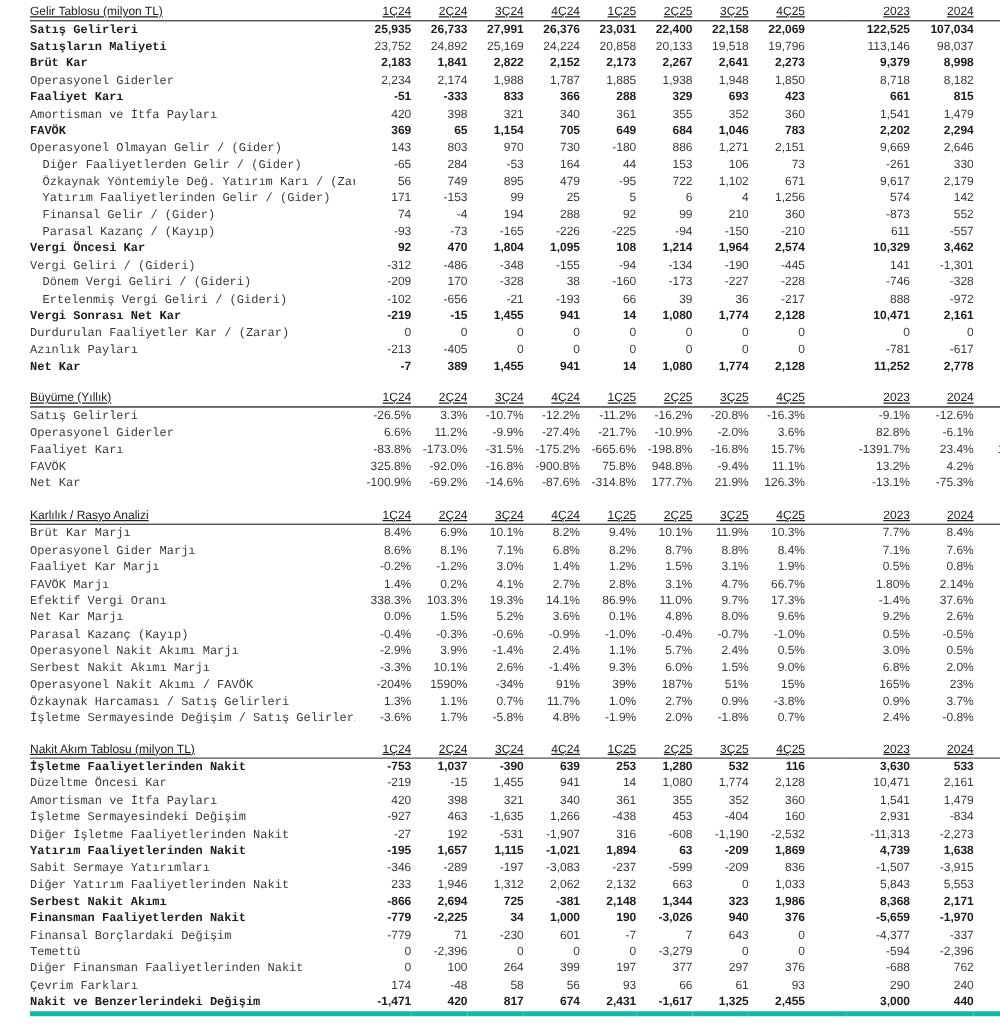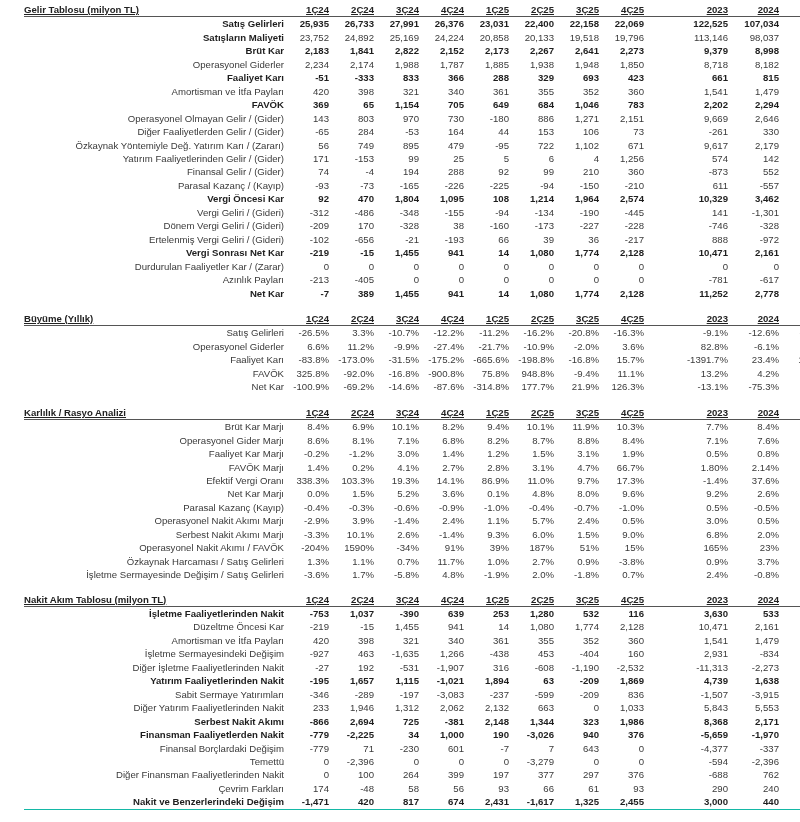--- a/index.html
+++ b/index.html
@@ -12,34 +12,34 @@
   table.fin {
     border-collapse: collapse;
     margin-left: 24px;
     width: 754px;
     table-layout: fixed;
   }
   table.fin td, table.fin th {
     padding: 0; height: 13.45px; line-height: 13.45px;
     white-space: nowrap; overflow: hidden;
   }
-  table.fin th { font-weight: bold; color: #222; text-decoration: underline; text-underline-offset: 1px; }
+  table.fin th { font-weight: normal; color: #222; text-decoration: underline; text-underline-offset: 1px; }
   table.fin thead tr th { border-bottom: 1.5px solid #555; }
   table.fin th.lbl { text-align: left; }
   table.fin th.num, table.fin td.num { text-align: right; }
-  td.lbl { text-align: right; }
+  td.lbl { text-align: left; font-family: Liberation Mono, monospace; }
   td.lbl.indent { padding-left: 10px; }
   tr.bold td { font-weight: bold; color: #1e1e1e; }
   col.c-label { width: 260px; }
   col.c-q { width: 45px; }
   col.c-gap { width: 33px; }
   col.c-y { width: 51px; }
   .spacer { height: 12px; }
   .spacer-sm { height: 11px; }
-  table.last tbody tr:last-child td { border-bottom: 1px solid #14b8a6; }
+  table.last tbody tr:last-child td { border-bottom: 4px solid #14b8a6; }
 </style>
 </head>
 <body>
 
 <div id="root">
     <table class="fin">
       <colgroup>
         <col class="c-label">
         <col class="c-q">
         <col class="c-q">

